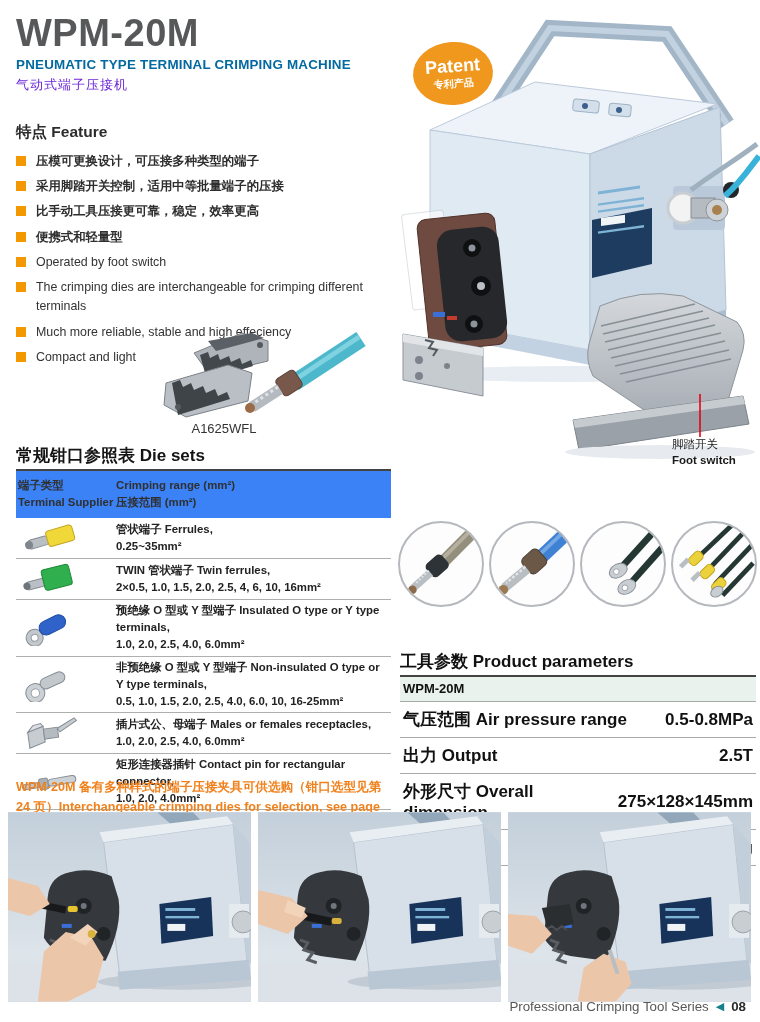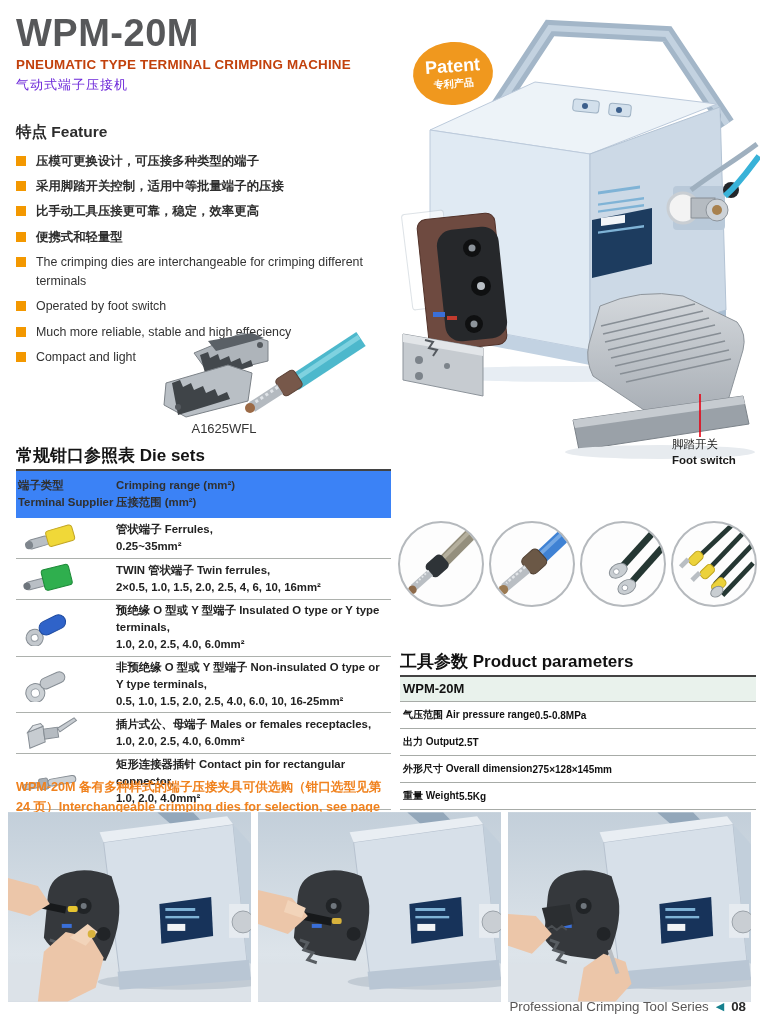--- a/index.html
+++ b/index.html
@@ -1,21 +1,21 @@
 <!DOCTYPE html>
 <html><head>
 <meta charset="utf-8">
 <style>
   * { margin:0; padding:0; box-sizing:border-box; }
   html,body { width:760px; height:1022px; background:#ffffff; font-family:"Liberation Sans", sans-serif; position:relative; overflow:hidden; }
   .abs { position:absolute; }
 
   
   .page-title { font-size:38px; font-weight:bold; color:#57585a; letter-spacing:0.5px; line-height:1.05; }
-  .sub-en { font-size:13.4px; font-weight:bold; color:#c2410c; margin-top:3px; letter-spacing:0.2px; }
+  .sub-en { font-size:13.4px; font-weight:bold; color:#0369a1; margin-top:3px; letter-spacing:0.2px; }
   .sub-cn { font-size:13px; color:#6d28d9; margin-top:4px; letter-spacing:1px; }
 
   
   .patent { left:413px; top:42px; width:80px; height:63px; background:#f0981e; border-radius:50%;
             display:flex; flex-direction:column; align-items:center; justify-content:center; color:#fff; transform:rotate(-4deg); }
   .patent .p1 { font-size:18px; font-weight:bold; line-height:1; }
   .patent .p2 { font-size:10px; font-weight:bold; margin-top:2px; }
 
   
   .features { left:16px; top:122px; width:382px; }
@@ -49,21 +49,21 @@
   .machine-area { left:395px; top:4px; width:365px; height:468px; }
   .footswitch { left:672px; top:437px; font-size:11.5px; color:#1a1a1a; line-height:1.35; }
   .footswitch .en { font-weight:600; }
 
   .thumbs { left:398px; top:521px; display:flex; gap:5px; }
   .thumb { width:86px; height:86px; border-radius:50%; border:2px solid #b5b9bd; background:#fdfdfd; overflow:hidden; flex:none; }
 
   .params-heading { left:400px; top:650px; font-size:17px; font-weight:bold; color:#111; }
   .params-table { left:400px; top:675px; width:356px; border-top:2px solid #434343; }
   .params-model { background:#e9f2ec; font-size:13px; font-weight:bold; color:#111; padding:4px 3px 5px 3px; }
-  .param-row { display:flex; align-items:center; padding:6px 3px; border-top:1px solid #a7aba7; font-size:10px; color:#111; }
+  .param-row { display:flex; justify-content:space-between; align-items:center; padding:6px 3px; border-top:1px solid #a7aba7; font-size:17px; color:#111; }
   .param-row .lab { font-weight:600; }
   .param-row .val { font-weight:bold; }
   .params-table .last { border-bottom:1px solid #a7aba7; }
 
   .photos { left:8px; top:812px; width:744px; display:flex; gap:7px; }
   .photo { width:243px; height:190px; overflow:hidden; background:#d4dde5; flex:none; }
 
   .footer { right:14px; top:999px; display:flex; align-items:center; gap:7px; font-size:13.3px; color:#595757; }
   .footer .arrow { color:#16808e; font-size:11px; }
   .footer .pg { font-weight:bold; color:#2b2b2b; }
@@ -183,25 +183,25 @@
       <div class="feature-item cn">
         <span class="bullet"></span>
         <span>比手动工具压接更可靠，稳定，效率更高</span>
       </div>
       <div class="feature-item cn">
         <span class="bullet"></span>
         <span>便携式和轻量型</span>
       </div>
       <div class="feature-item">
         <span class="bullet"></span>
+        <span>Operated by foot switch</span>
+      </div>
+      <div class="feature-item">
+        <span class="bullet"></span>
         <span>The crimping dies are interchangeable for crimping different terminals</span>
-      </div>
-      <div class="feature-item">
-        <span class="bullet"></span>
-        <span>Operated by foot switch</span>
       </div>
       <div class="feature-item">
         <span class="bullet"></span>
         <span>Much more reliable, stable and high effeciency</span>
       </div>
       <div class="feature-item">
         <span class="bullet"></span>
         <span>Compact and light</span>
       </div>
     </div>

